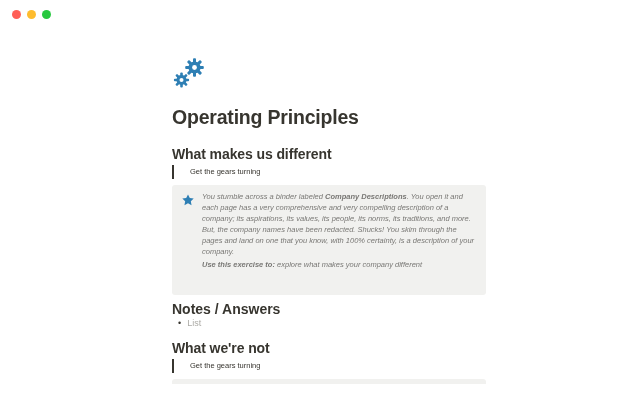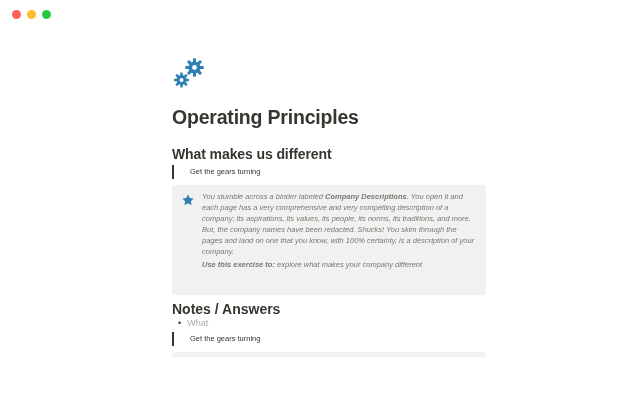--- a/index.html
+++ b/index.html
@@ -148,21 +148,22 @@
     <div class="callout-body">
       <p><span>You stumble across a binder labeled </span><span class="b">Company Descriptions</span><span>. You open it and each page has a very comprehensive and very compelling description of a company; its aspirations, its values, its people, its norms, its traditions, and more. But, the company names have been redacted. Shucks! You skim through the pages and land on one that you know, with 100% certainty, is a description of your company.</span></p>
       <p><span class="b">Use this exercise to:</span><span> explore what makes your company different</span></p>
     </div>
   </div>
 
   <div class="notes-heading">Notes / Answers</div>
 
   <div class="bullet-item">
     <span class="bullet">•</span>
-    <span class="placeholder">What</span>
+    <span class="placeholder">List</span>
   </div>
 
+  <div class="h2 second">What we're not</div>
 
   <div class="quote">Get the gears turning</div>
 
   <div class="callout-stub"></div>
 
 </div>
 
 </body></html>

